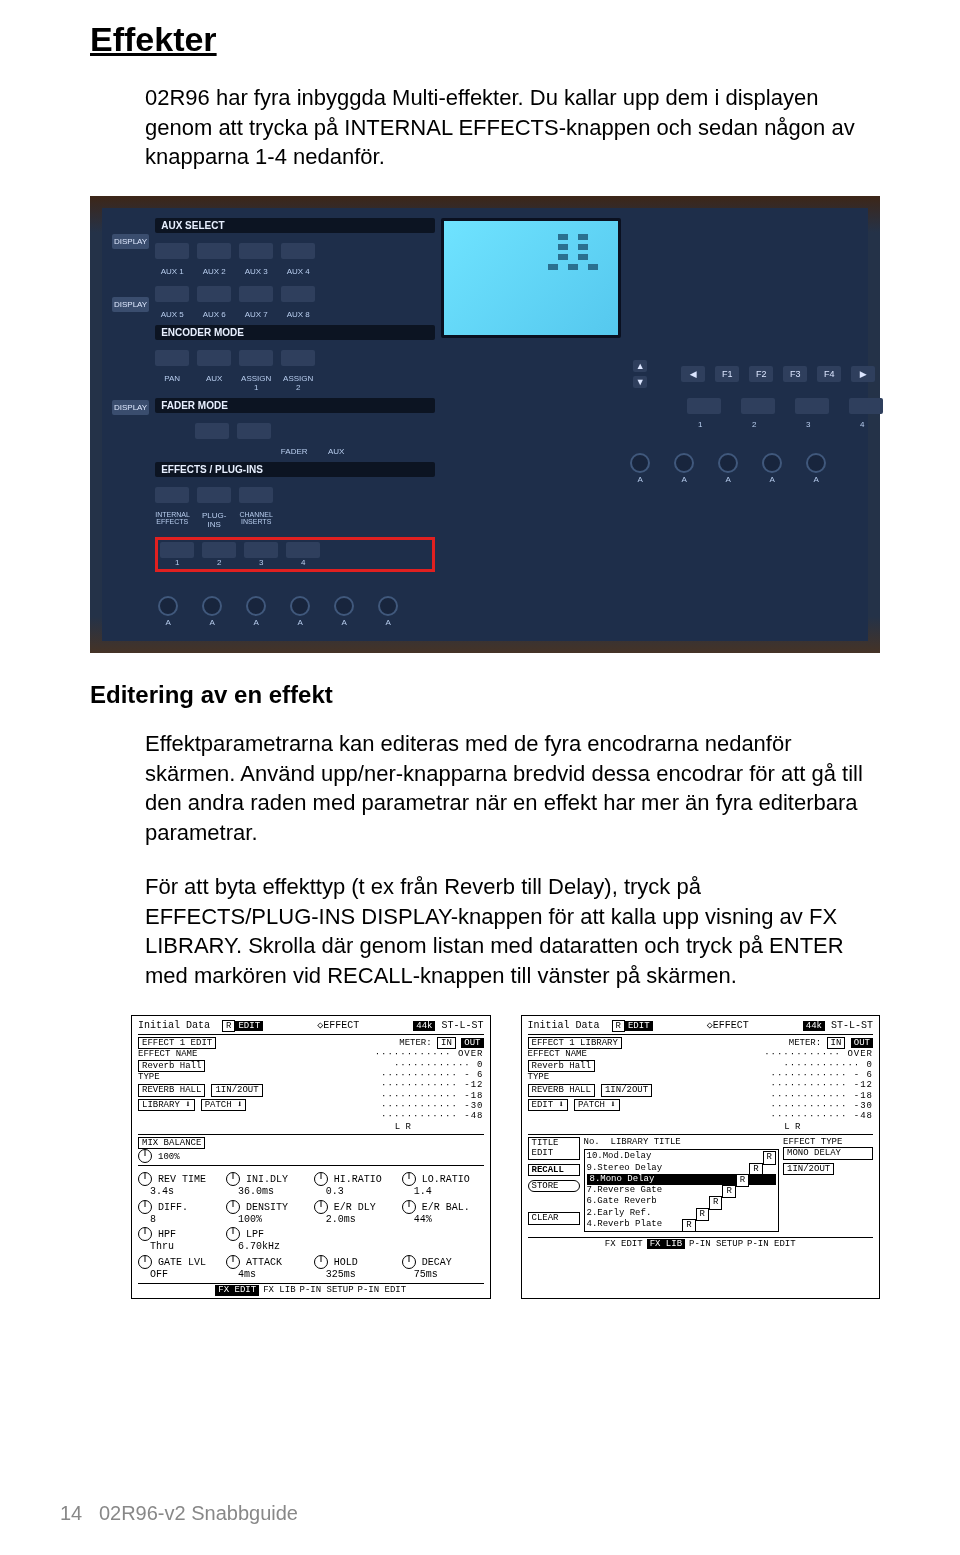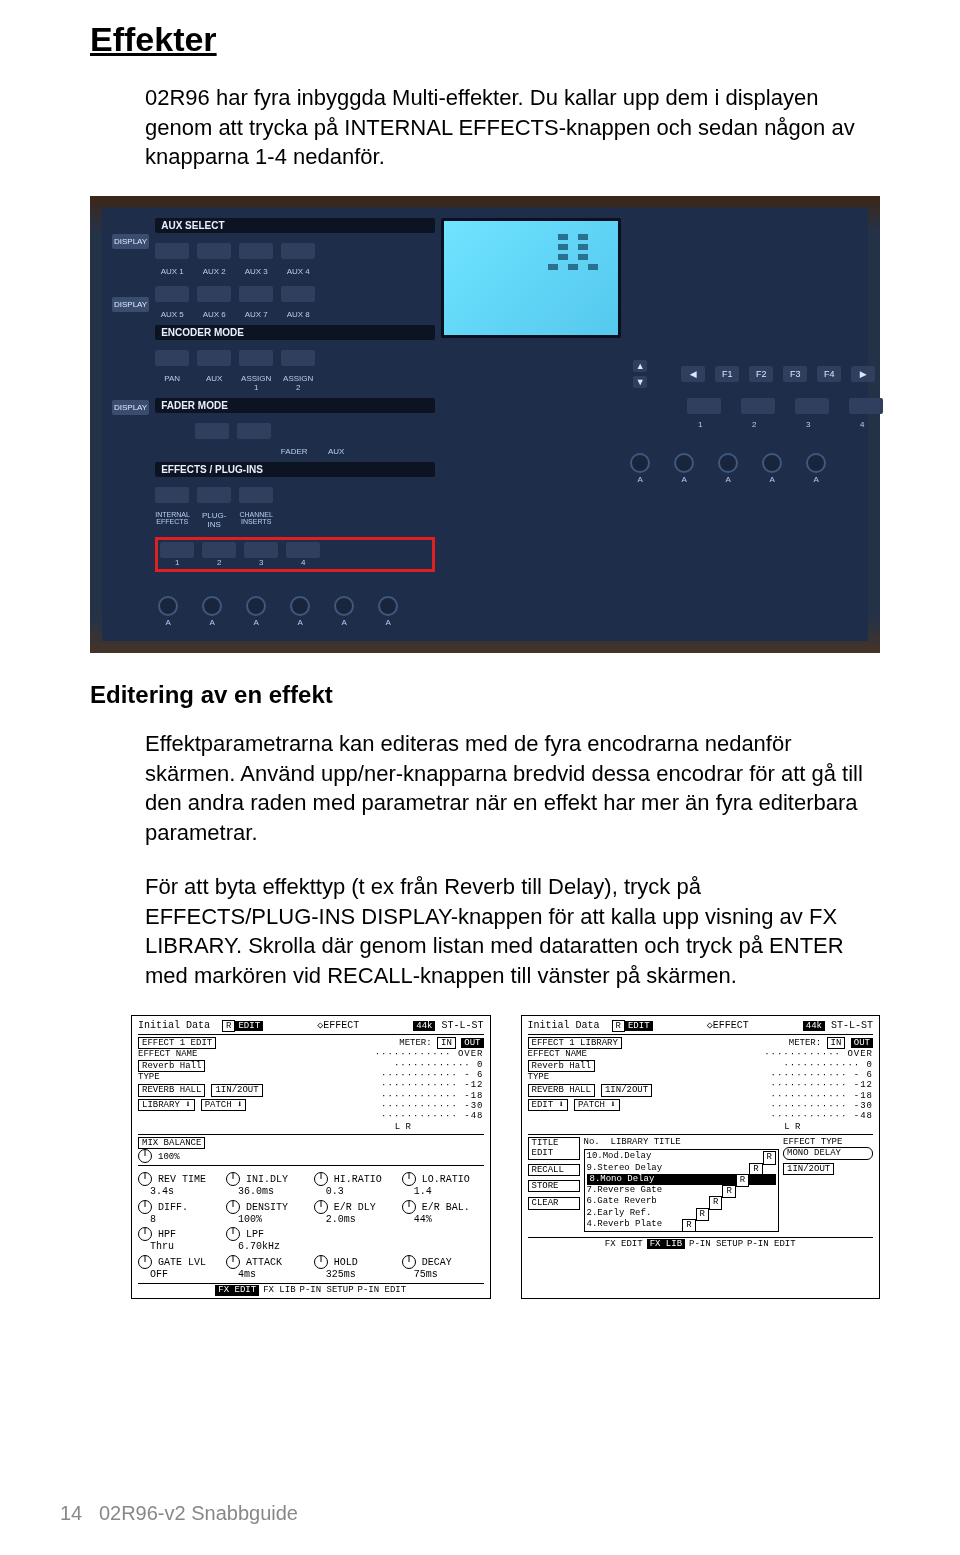--- a/index.html
+++ b/index.html
@@ -415,39 +415,39 @@
         <div class="dots">············ <span>-18</span></div>
         <div class="dots">············ <span>-30</span></div>
         <div class="dots">············ <span>-48</span></div>
         <div style="text-align:left;padding-left:20px;">L R</div>
       </div>
     </div>
     <div class="sep"></div>
     <div class="row">
       <div style="width:52px;">
         <div class="box small" style="display:block;margin-bottom:4px;">TITLE EDIT</div>
-        <div class="box small" style="display:block;margin-bottom:4px;">RECALL</div>
-        <div class="box small" style="display:block;margin-bottom:5px;">STORE</div>
+        <div class="box small" style="display:block;margin-bottom:4px;font-weight:bold;">RECALL</div>
+        <div class="box small" style="display:block;margin-bottom:20px;border-radius:6px;">STORE</div>
         <div class="box small" style="display:block;">CLEAR</div>
       </div>
       <div style="flex:1;padding:0 4px;">
         <div class="small"><span>No.</span>&nbsp;&nbsp;<span>LIBRARY TITLE</span></div>
         <div class="lib-list" style="border:1px solid #000;padding:1px 2px;">
           <div><span>10.Mod.Delay</span> <span class="box" style="float:right;">R</span></div>
           <div><span> 9.Stereo Delay</span> <span class="box" style="float:right;">R</span></div>
           <div class="inv" style="display:block;"><span> 8.Mono Delay</span> <span class="box" style="float:right;background:#fff;color:#000;">R</span></div>
           <div><span> 7.Reverse Gate</span> <span class="box" style="float:right;">R</span></div>
           <div><span> 6.Gate Reverb</span> <span class="box" style="float:right;">R</span></div>
           <div><span> 2.Early Ref.</span> <span class="box" style="float:right;">R</span></div>
           <div><span> 4.Reverb Plate</span> <span class="box" style="float:right;">R</span></div>
         </div>
       </div>
       <div style="width:90px;">
         <div class="small">EFFECT TYPE</div>
-        <div class="box small" style="display:block;border-radius:6px;">MONO DELAY</div>
+        <div class="box small" style="display:block;">MONO DELAY</div>
         <div class="box small" style="display:inline-block;margin-top:3px;">1IN/2OUT</div>
       </div>
     </div>
     <div class="tabs">
       <span>FX EDIT</span>
       <span class="inv">FX LIB</span>
       <span>P-IN SETUP</span>
       <span>P-IN EDIT</span>
     </div>
   </div>

